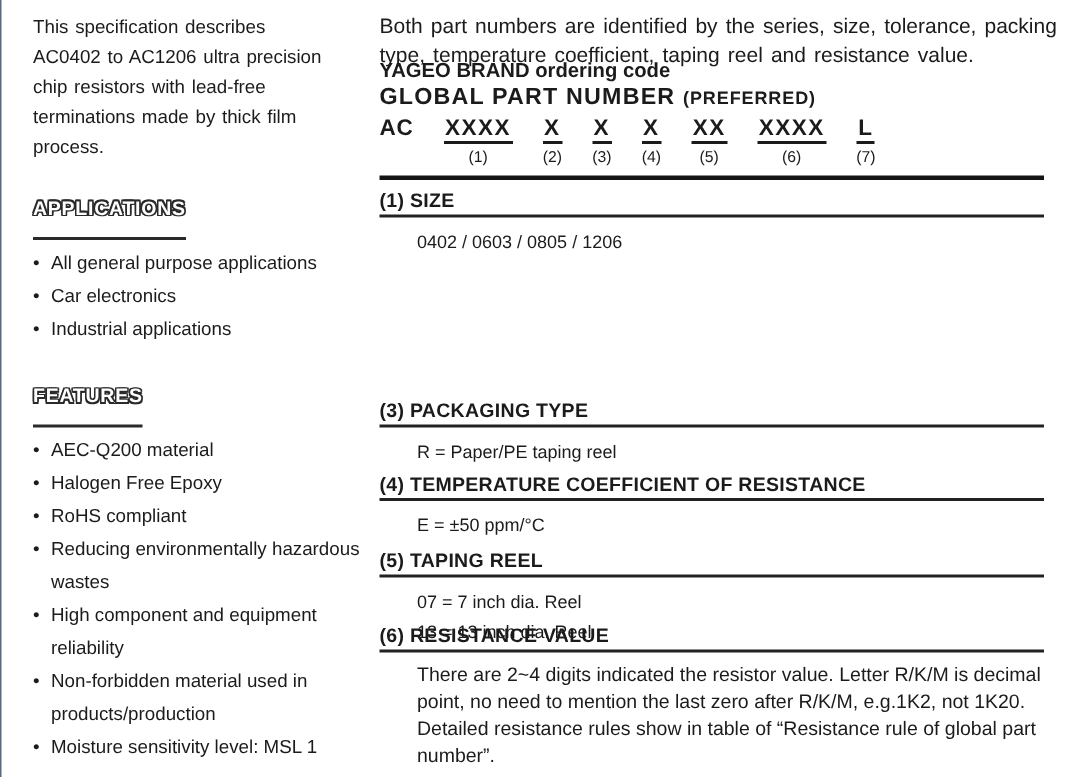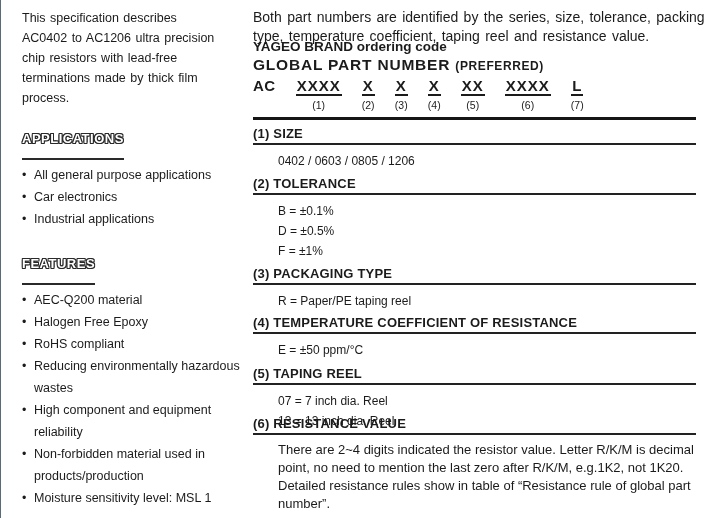--- a/index.html
+++ b/index.html
@@ -225,27 +225,20 @@
     </div>
 
     <div class="thick-rule"></div>
 
     <div class="sec" style="top:126px">
       <div class="sec-head">(1) SIZE</div>
       <div class="sec-rule"></div>
       <div class="sec-body prewrap">0402 / 0603 / 0805 / 1206</div>
     </div>
 
-    <div class="sec" style="top:176px">
-      <div class="sec-head">(2) TOLERANCE</div>
-      <div class="sec-rule"></div>
-      <div class="sec-body prewrap">B = ±0.1%
-D = ±0.5%
-F = ±1%</div>
-    </div>
 
     <div class="sec" style="top:266px">
       <div class="sec-head">(3) PACKAGING TYPE</div>
       <div class="sec-rule"></div>
       <div class="sec-body prewrap">R = Paper/PE taping reel</div>
     </div>
 
     <div class="sec" style="top:315px">
       <div class="sec-head">(4) TEMPERATURE COEFFICIENT OF RESISTANCE</div>
       <div class="sec-rule"></div>

